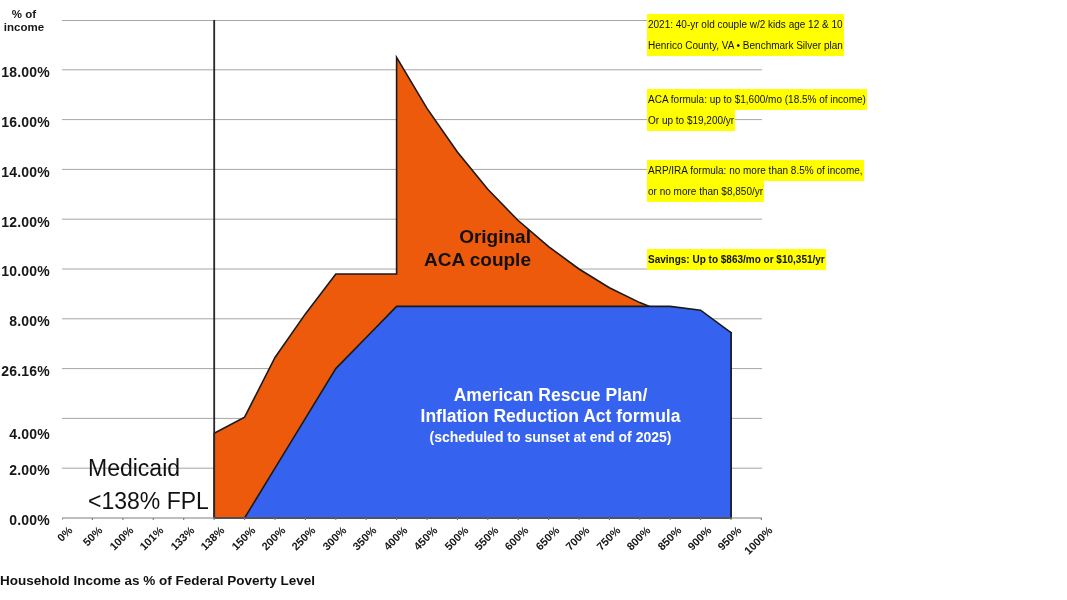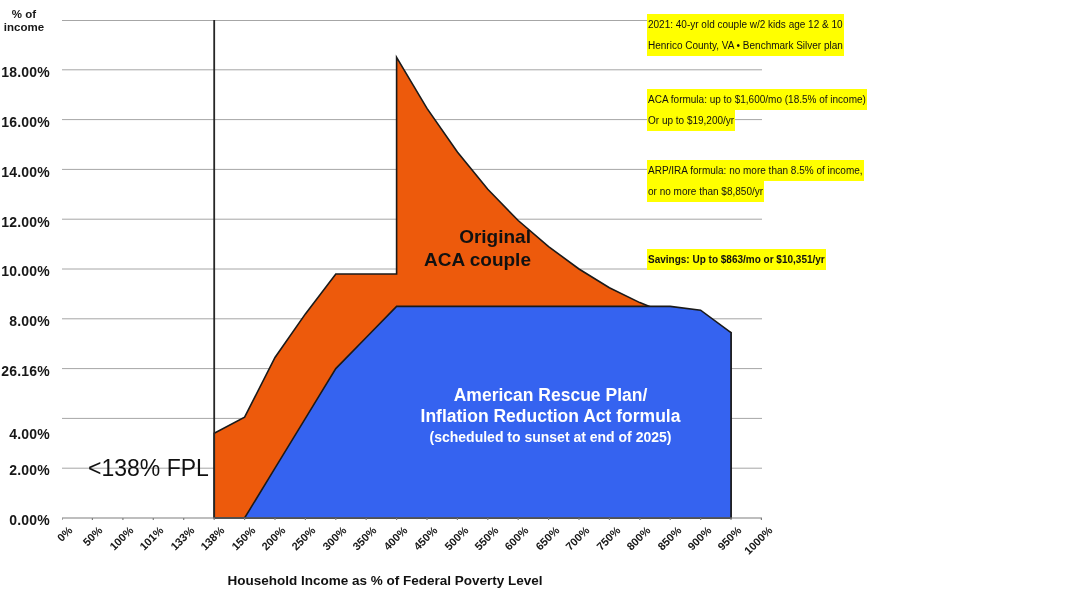--- a/index.html
+++ b/index.html
@@ -38,21 +38,20 @@
   .xtick{
     position:absolute;
     font-size:11px;font-weight:bold;color:#171717;
     transform:rotate(-45deg);
     transform-origin:right top;
     white-space:nowrap;
     text-align:right;
   }
   .xaxis-title{
     position:absolute;left:0;top:573px;width:770px;
-    text-align:center;
     font-size:13.5px;font-weight:bold;color:#111;
   }
 
   
   .inlabel{position:absolute;white-space:nowrap;text-align:center;}
   #lbl-aca{
     left:424px;top:225px;
     font-size:19px;font-weight:bold;color:#111;
     line-height:23px;
     text-align:right;
@@ -233,20 +232,21 @@
     <div>ACA couple</div>
   </div>
 
   <div class="inlabel" id="lbl-arp">
     <div class="l1">American Rescue Plan/</div>
     <div class="l2">Inflation Reduction Act formula</div>
     <div class="l3">(scheduled to sunset at end of 2025)</div>
   </div>
 
   <div class="inlabel" id="lbl-medicaid">
+    <div>Medicaid</div>
     <div>&lt;138% FPL</div>
   </div>
 
   <div id="annos">
       <div class="anno" id="anno1">
         <div><span>2021: 40-yr old couple w/2 kids age 12 &amp; 10</span></div>
         <div><span>Henrico County, VA • Benchmark Silver plan</span></div>
       </div>
       <div class="anno" id="anno2">
         <div><span>ACA formula: up to $1,600/mo (18.5% of income)</span></div>

